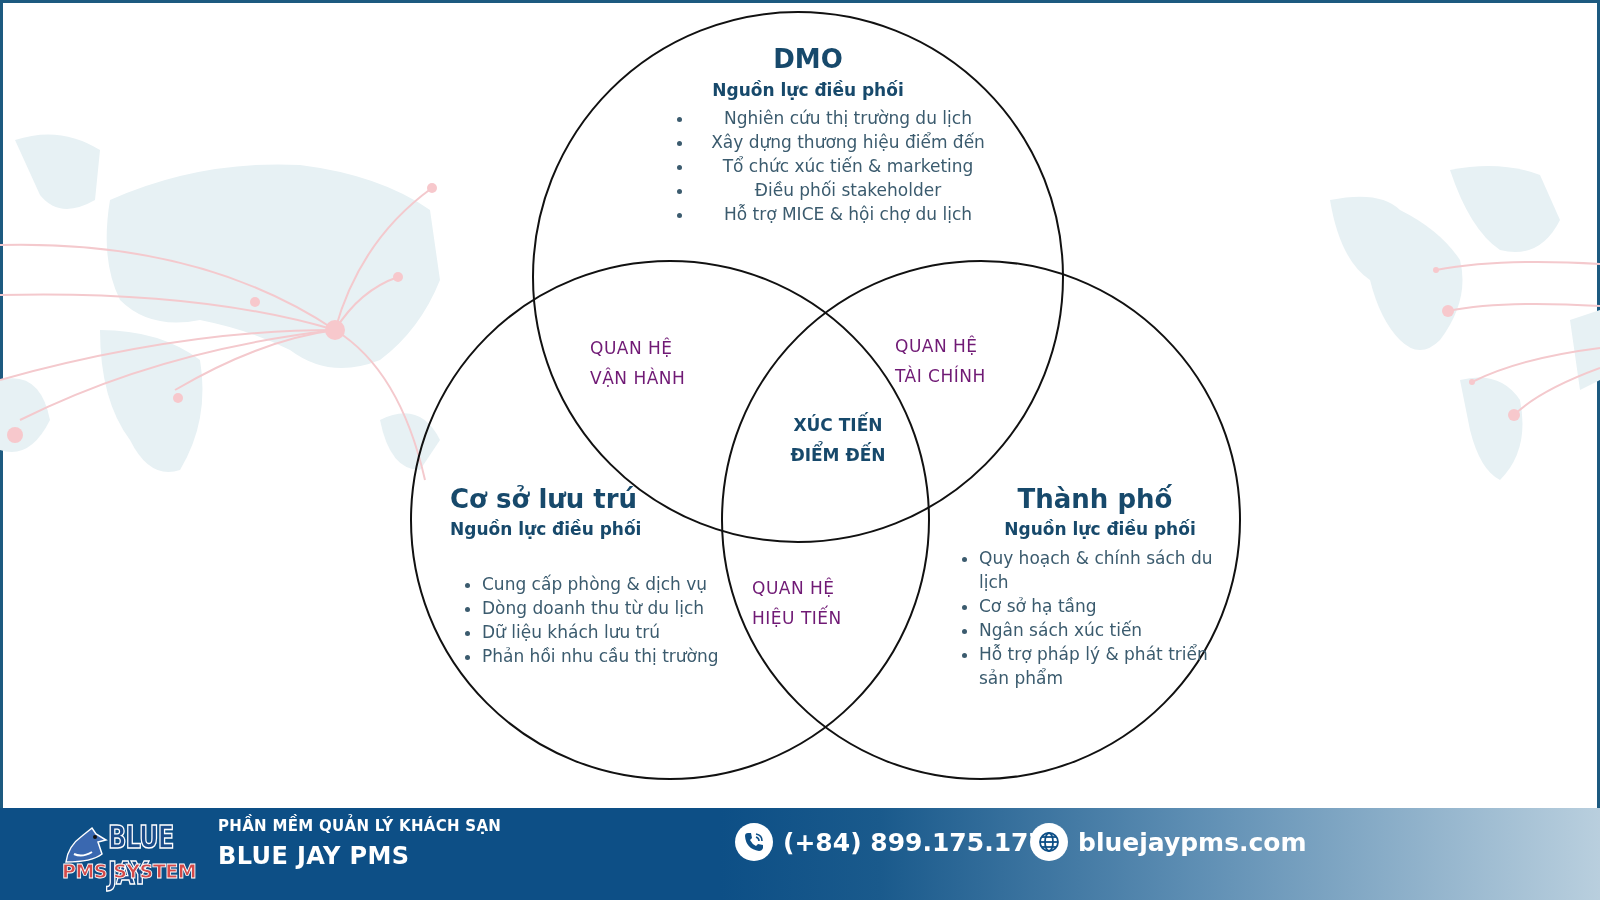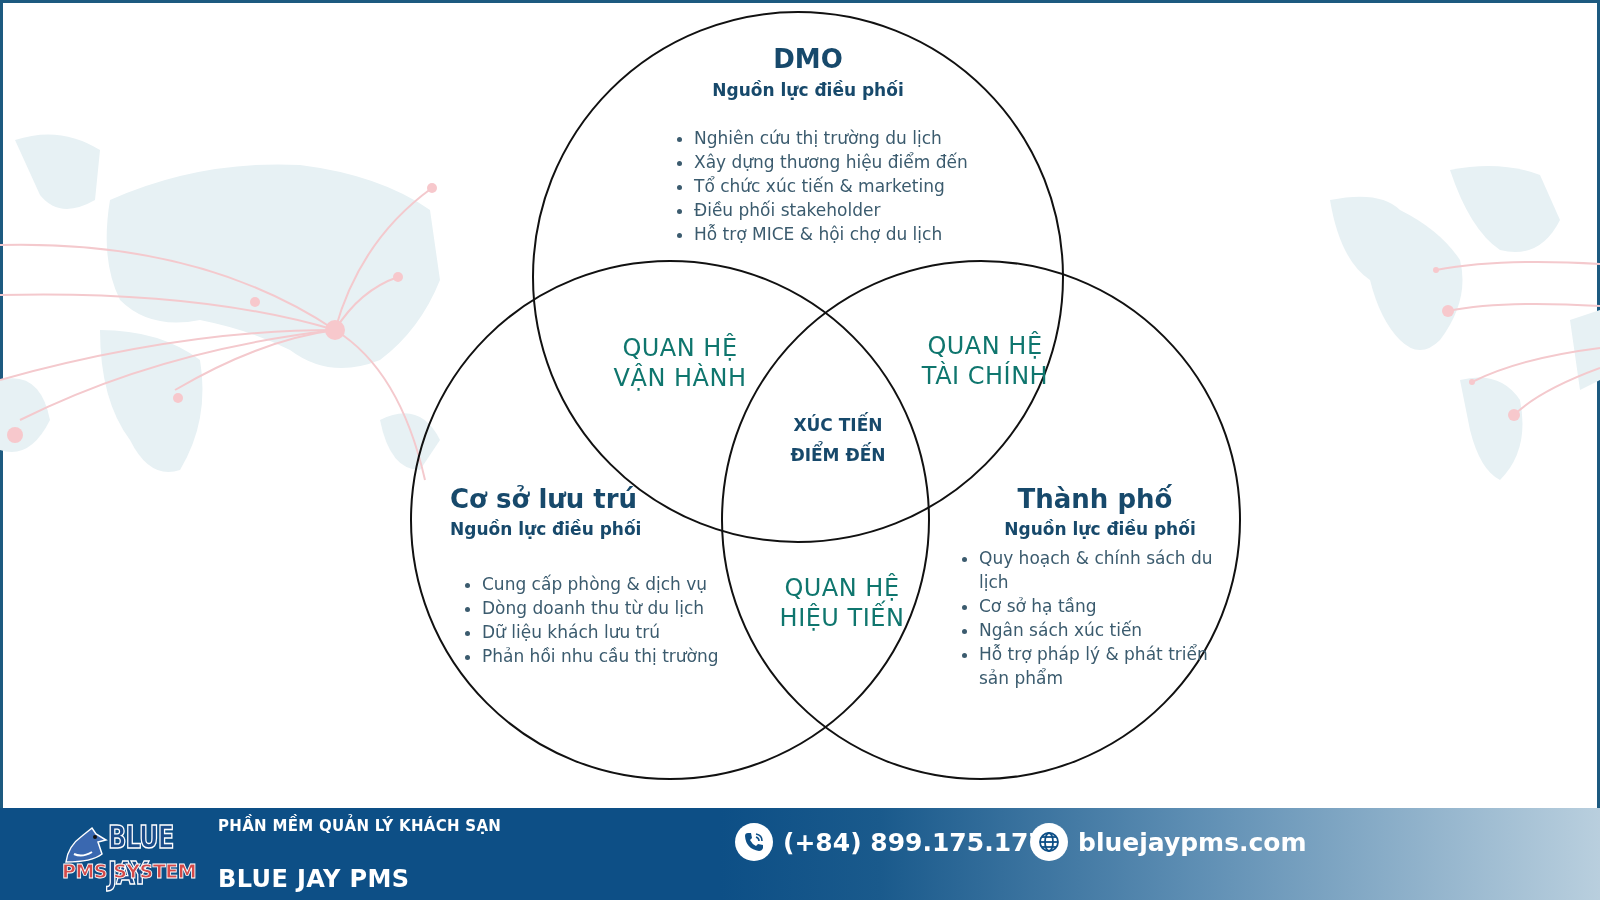--- a/index.html
+++ b/index.html
@@ -14,32 +14,32 @@
     border: 3px solid #1d5a80;
     overflow: hidden;
   }
   .map-layer { position: absolute; left: 0; top: 0; width: 1600px; height: 808px; }
   .venn { position: absolute; left: 0; top: 0; width: 1600px; height: 808px; }
   .txt { position: absolute; color: #2f5368; }
   .title { font-weight: bold; color: #17496b; text-align: center; }
   .subtitle { font-weight: bold; color: #17496b; font-size: 17px; }
   ul.items { margin: 0; padding: 0 0 0 22px; list-style: disc; }
   ul.items li { font-size: 17px; line-height: 24px; color: #3b5b6e; }
-  .overlap { position: absolute; text-align: center; color: #0f766e; font-size: 24px; line-height: 30px; letter-spacing: 0.5px; }
+  .overlap { position: absolute; text-align: left; color: #701a75; font-size: 17px; line-height: 30px; letter-spacing: 0.5px; }
   .center-label { position: absolute; text-align: center; color: #17496b; font-size: 17px; font-weight: bold; line-height: 30px; }
 
   .footer {
     position: absolute; left: 0; top: 808px; width: 1600px; height: 92px;
     background: linear-gradient(90deg, #0d4f86 0%, #0d4f86 45%, #1a5a8c 55%, #5f8fb4 75%, #b9cfde 100%);
   }
   .logo { position: absolute; left: 62px; top: 16px; width: 142px; height: 62px; }
   .logo-top { position: absolute; left: 46px; top: 0; font-family: "DejaVu Sans Condensed", "DejaVu Sans", sans-serif; font-size: 27px; color: #1a4c8a; -webkit-text-stroke: 1.2px #ffffff; letter-spacing: -1px; font-weight: bold; transform: scaleY(1.15); }
   .logo-bottom { position: absolute; left: 0; top: 36px; font-size: 19px; color: #d44a4a; -webkit-text-stroke: 0.8px #ffffff; font-weight: bold; letter-spacing: -0.5px; }
   .brand-line1 { position: absolute; left: 218px; top: 9px; color: #ffffff; font-weight: bold; font-size: 15px; letter-spacing: 0.3px; }
-  .brand-line2 { position: absolute; left: 218px; top: 34px; color: #ffffff; font-weight: bold; font-size: 24px; letter-spacing: 0.4px; margin-top: 23px; }
+  .brand-line2 { position: absolute; left: 218px; top: 34px; color: #ffffff; font-weight: bold; font-size: 24px; letter-spacing: 0.4px; }
   .contact { position: absolute; top: 14px; height: 40px; display: flex; align-items: center; }
   .contact .icon-circle { width: 38px; height: 38px; border-radius: 50%; background: #ffffff; display: flex; align-items: center; justify-content: center; margin-right: 10px; }
   .contact .val { color: #ffffff; font-weight: bold; font-size: 25px; }
 </style>
 </head>
 <body>
 
 <div class="panel"></div>
 
 <svg class="map-layer" viewBox="0 0 1600 808">
@@ -85,21 +85,21 @@
 </svg>
 
 <svg class="venn" viewBox="0 0 1600 808">
   <circle cx="798" cy="277" r="265" fill="none" stroke="#111" stroke-width="2"></circle>
   <circle cx="670" cy="520" r="259" fill="none" stroke="#111" stroke-width="2"></circle>
   <circle cx="981" cy="520" r="259" fill="none" stroke="#111" stroke-width="2"></circle>
 </svg>
 
 <div class="txt title" style="left:690px; top:44px; width:236px; font-size:26px;">DMO</div>
 <div class="txt subtitle" style="left:690px; top:80px; width:236px; text-align:center;">Nguồn lực điều phối</div>
-<div class="txt" style="left:672px; top:126px; width:330px;">
+<div class="txt" style="left:672px; top:106px; width:330px;text-align:center;">
   <ul class="items">
     <li>Nghiên cứu thị trường du lịch</li>
     <li>Xây dựng thương hiệu điểm đến</li>
     <li>Tổ chức xúc tiến &amp; marketing</li>
     <li>Điều phối stakeholder</li>
     <li>Hỗ trợ MICE &amp; hội chợ du lịch</li>
   </ul>
 </div>
 
 <div class="txt title" style="left:450px; top:484px; font-size:26px; text-align:left;">Cơ sở lưu trú</div>

